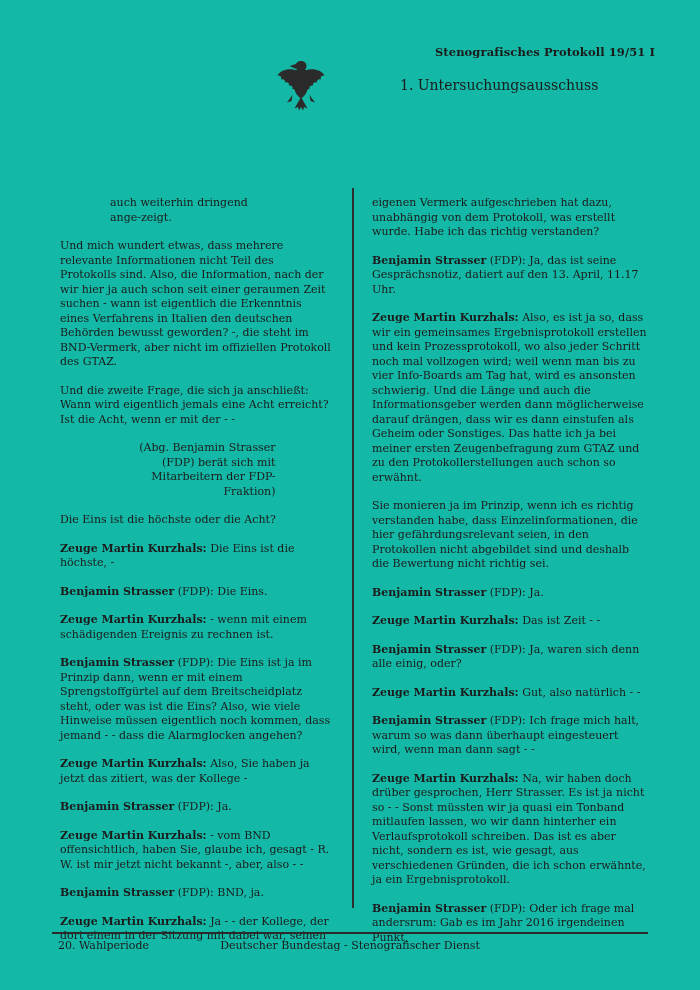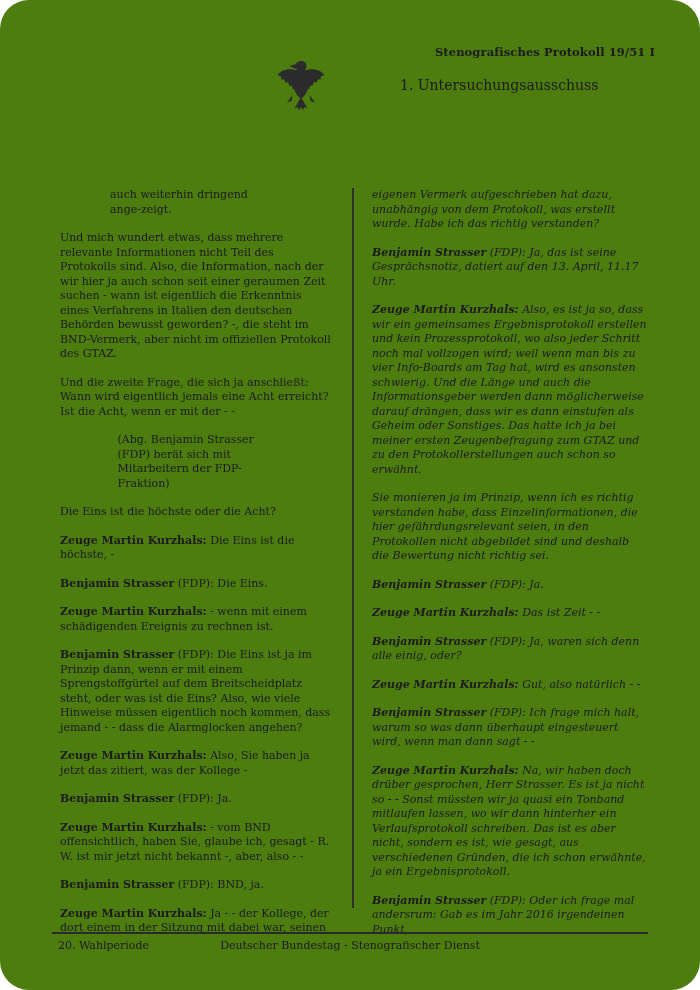--- a/index.html
+++ b/index.html
@@ -1,31 +1,31 @@
 <!DOCTYPE html>
 <html><head>
 <meta charset="utf-8">
 <style>
   html,body{margin:0;padding:0;background:#ffffff;}
   #page{
-    position:relative;width:700px;height:990px;background:#4d7c0f;
-    font-family:"DejaVu Serif", serif;color:#1b1b1b;overflow:hidden;border-radius:29px;
+    position:relative;width:700px;height:990px;background:#14b8a6;
+    font-family:"DejaVu Serif", serif;color:#1b1b1b;overflow:hidden;
   }
   
   .hdr-protocol{position:absolute;top:45px;right:45px;font-size:11.5px;font-weight:bold;letter-spacing:.1px;}
   .hdr-committee{position:absolute;top:77px;left:400px;font-size:14px;}
   .eagle{position:absolute;top:59px;left:276px;width:50px;height:54px;}
   
   .column{position:absolute;top:188px;font-size:11px;line-height:14.5px;text-align:left;}
   .col-left{left:60px;width:273px;}
-  .col-right{left:372px;width:276px;font-style:italic;}
+  .col-right{left:372px;width:276px;}
   .divider{position:absolute;left:352px;top:188px;width:2px;height:720px;background:#2f2f2f;}
-  .blk{margin:0 0 14px 0;}
+  .blk{margin:8px 0 14px 0;}
   .quote{margin-left:50px;width:172px;}
-  .stage{width:158px;margin:0 auto 14px auto;text-align:left;}
+  .stage{width:158px;margin:0 auto 14px auto;text-align:right;}
   .speaker{font-weight:bold;}
   
   .footer-rule{position:absolute;left:52px;top:932px;width:596px;height:2px;background:#2a2a2a;}
   .footer{position:absolute;left:52px;top:939px;width:596px;font-size:11px;}
   .footer .fl{position:absolute;left:6px;top:0;}
   .footer .fc{display:block;text-align:center;font-weight:normal;}
   .footer .fr{position:absolute;right:0;top:6px;margin-top:44px;}
 </style>
 </head>
 <body>

